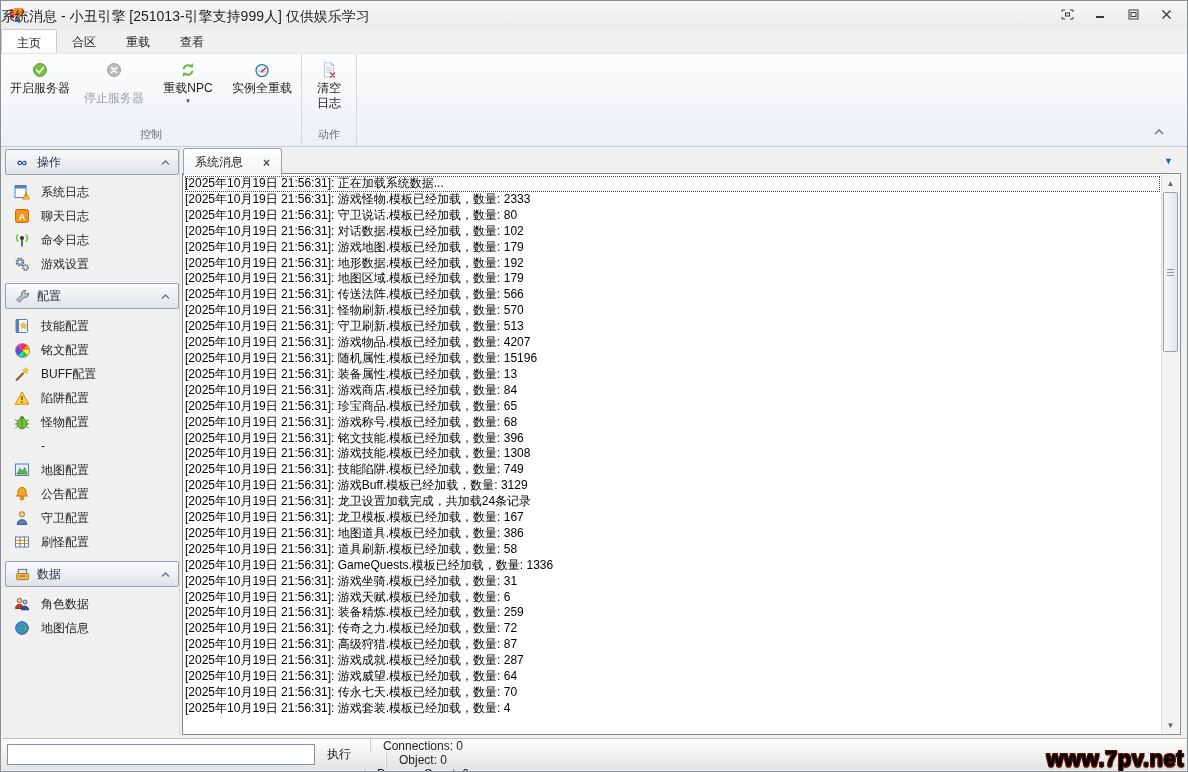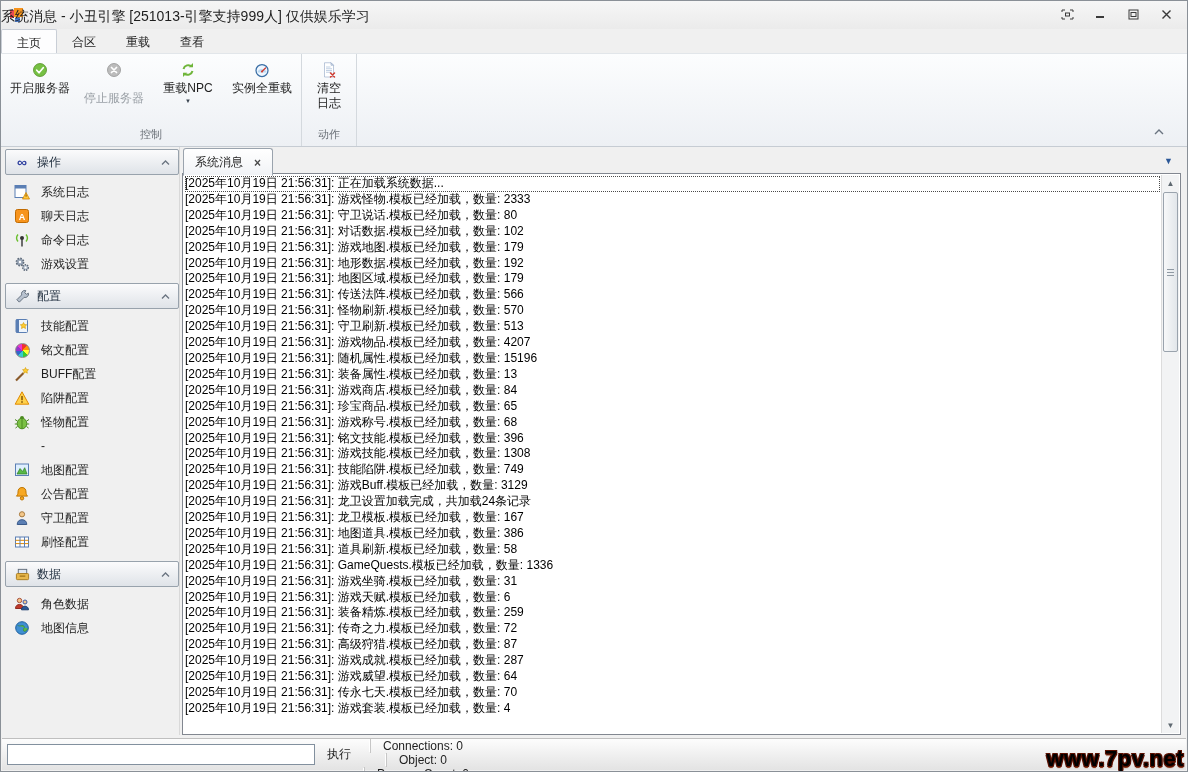--- a/index.html
+++ b/index.html
@@ -32,21 +32,21 @@
   .sidebar{position:absolute;left:4px;top:148px;width:174px;bottom:36px;}
   .sgroup-header{height:24px;display:flex;align-items:center;gap:7px;padding:0 8px;margin-bottom:5px;
       background:linear-gradient(#fbfbfc,#dfe3e8);border:1px solid #98a2ac;border-radius:2px;font-size:12px;color:#243242;}
   .sgroup-header .glabel{flex:1;}
   .sitem{height:24px;display:flex;align-items:center;gap:11px;padding-left:9px;font-size:12px;color:#1e1e1e;}
   .sgroup-list{margin-bottom:7px;}
   .vsplit{position:absolute;left:178px;top:146px;bottom:36px;width:1px;background:#d9d9d9;}
   
   .content{position:absolute;left:181px;top:146px;right:6px;bottom:36px;}
   .tabstrip{height:26px;position:relative;}
-  .doc-tab{display:inline-flex;align-items:center;gap:11px;padding:5px 11px 4px;margin-left:1px;position:relative;top:1px;z-index:2;
+  .doc-tab{display:inline-flex;align-items:center;gap:20px;padding:5px 11px 4px;margin-left:1px;position:relative;top:1px;z-index:2;
       background:linear-gradient(#ffffff,#f1f3f6);border:1px solid #9aa3ad;border-bottom:1px solid #fff;border-radius:3px 3px 0 0;font-size:12px;color:#1e1e1e;}
   .tab-close{font-size:12px;font-weight:bold;color:#4a4a4a;line-height:10px;}
   .tab-dropdown{position:absolute;right:8px;top:9px;color:#2b5797;font-size:9px;}
   .logpanel{position:absolute;left:0;right:0;top:26px;bottom:0;background:#fff;border:1px solid #828790;}
   .loglines{position:absolute;left:2px;top:2px;right:20px;bottom:3px;overflow:hidden;font-size:12px;line-height:15.9px;color:#000;white-space:nowrap;}
   .logline.selected{outline:1px dotted #4a4a4a;outline-offset:-1px;}
   
   .vscroll{position:absolute;right:1px;top:1px;width:17px;bottom:1px;background:#f2f3f4;border-left:1px solid #dcdcdc;}
   .vs-btn{height:16px;display:flex;align-items:center;justify-content:center;color:#5e6870;font-size:8px;}
   .vs-btn.down{position:absolute;bottom:0;left:0;right:0;}

